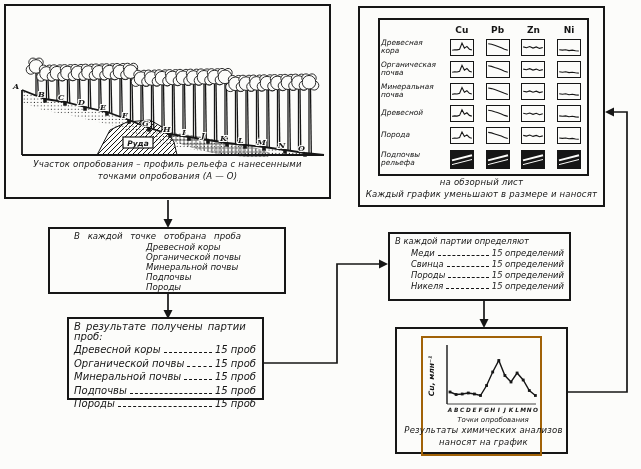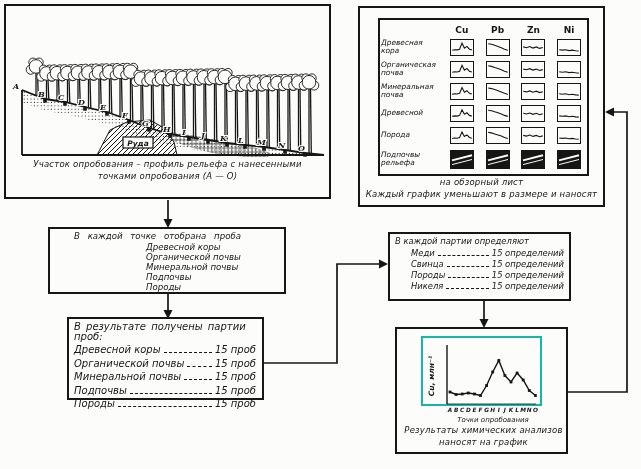--- a/index.html
+++ b/index.html
@@ -34,21 +34,21 @@
   .box-sampled .bx-item{padding-left:92px;}
   .box-batches{left:67px;top:317px;width:197px;height:83px;font-size:10px;line-height:1;padding:3px 6px 2px 5px;}
   .box-batches .bx-title{margin-bottom:3px;word-spacing:2px;}
   .lrow{display:flex;align-items:flex-end;margin-bottom:3.6px;}
   .lrow .leader{flex:1;border-bottom:1.4px dashed #161616;margin:0 3px 2px 3px;min-width:8px;}
   .box-analysis{left:388px;top:232px;width:183px;height:69px;font-size:8.4px;line-height:1;padding:3px 5px 2px 5px;}
   .box-analysis .bx-title{margin-bottom:4px;}
   .box-analysis .lrow{margin-bottom:2.6px;padding-left:16px;}
   
   .results-panel{left:395px;top:327px;width:173px;height:127px;}
-  .graph-box{position:absolute;left:24px;top:7px;width:121px;height:70px;border:2px solid #14b8a6;box-sizing:border-box;}
+  .graph-box{position:absolute;left:24px;top:7px;width:121px;height:120px;border:2px solid #a16207;box-sizing:border-box;}
   .results-caption{position:absolute;left:4px;right:0;bottom:3px;}
   
   .arrows{position:absolute;left:0;top:0;pointer-events:none;}
 </style>
 </head>
 <body>
 
 <div class="stage">
 
   <section class="panel terrain-panel">

